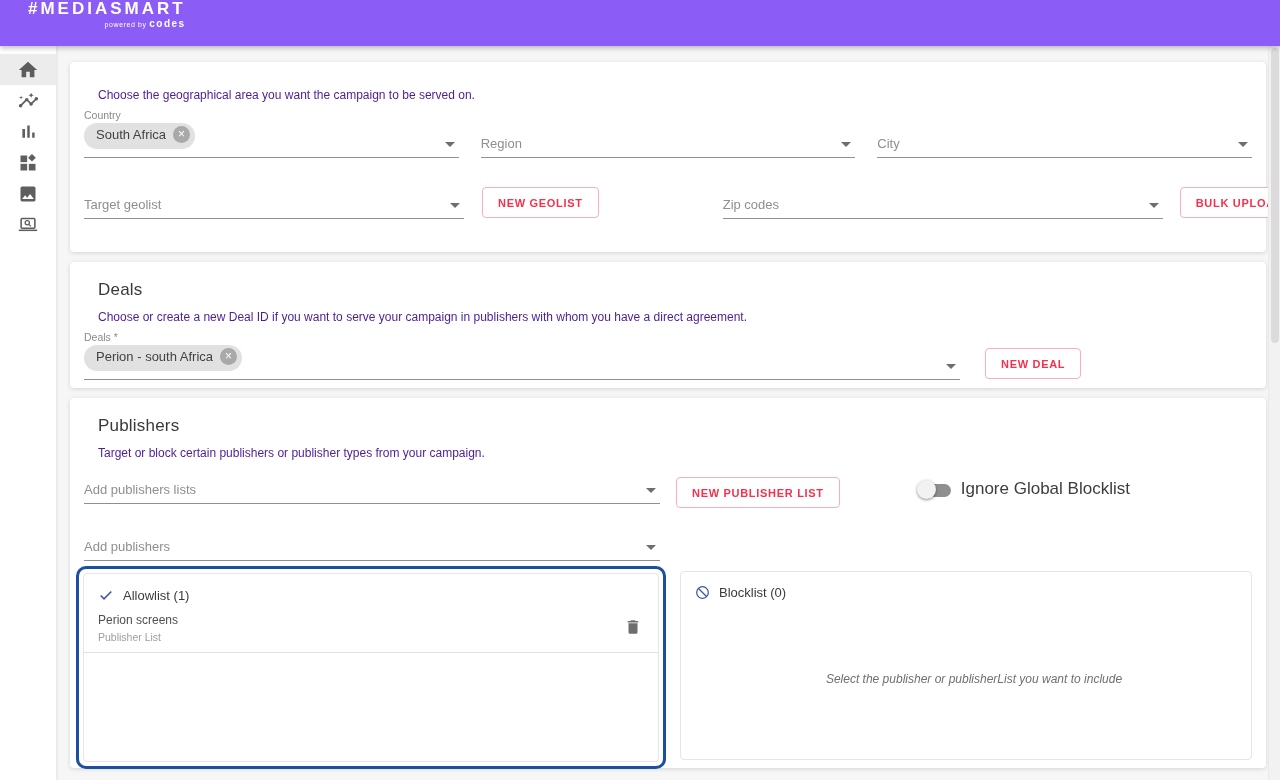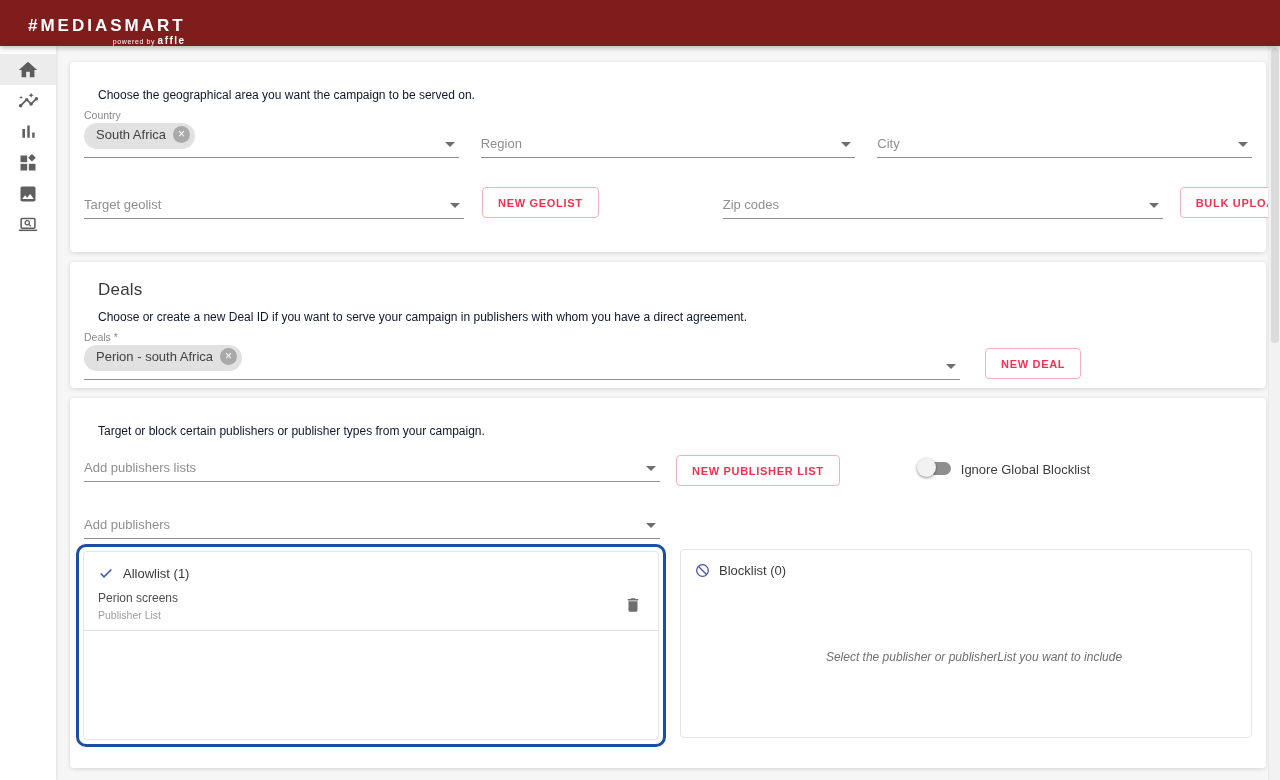--- a/index.html
+++ b/index.html
@@ -7,21 +7,21 @@
   body {
     width:1280px; height:780px; position:relative; overflow:hidden;
     background:#f6f6f7;
     font-family:"Liberation Sans", sans-serif;
     -webkit-font-smoothing:antialiased;
   }
 
   
   .header {
     position:absolute; top:0; left:0; width:1280px; height:46px;
-    background:#7f1d1d; z-index:20; display:flex; align-items:flex-end;
+    background:#8b5cf6; z-index:20; display:flex; align-items:flex-start;
     box-shadow:0 2px 5px rgba(0,0,0,0.25);
   }
   .logo { margin-left:28px; color:#fff; cursor:pointer; }
   .logo-main { font-weight:800; font-size:17px; letter-spacing:3px; line-height:18px; }
   .logo-sub { font-size:7px; text-align:right; letter-spacing:0.6px; margin-top:0; }
   .logo-sub .affle { font-size:10px; font-weight:700; letter-spacing:1.5px; }
 
   
   .sidebar {
     position:absolute; top:46px; left:0; width:56px; bottom:0; background:#fff;
@@ -34,21 +34,21 @@
   
   .card {
     position:absolute; left:70px; width:1196px; background:#fff; border-radius:4px;
     box-shadow:0 1px 4px rgba(0,0,0,0.14); padding:16px 14px 0;
   }
   #card-location  { top:62px;  height:190px; }
   #card-deals     { top:262px; height:126px; }
   #card-publishers{ top:398px; height:370px; }
 
   .card h2 { margin:2px 0 0 14px; font-size:17px; font-weight:500; color:#3a3a3a; letter-spacing:0.2px; }
-  .subtitle { margin:10px 0 0 14px; font-size:12px; color:#0f172a; }
+  .subtitle { margin:10px 0 0 14px; font-size:12px; color:#4c1d95; }
   .field-label { margin:7px 0 0 0; font-size:10.5px; color:#8a8a8a; }
 
   
   .sel {
     position:relative; border-bottom:1px solid #8f8f8f; min-height:30px;
     display:flex; align-items:flex-end; padding:0 20px 6px 0; cursor:pointer;
   }
   .sel .ph { font-size:13px; color:#8f8f8f; line-height:14px; white-space:nowrap; }
   .arrow {
     position:absolute; right:4px; bottom:10px; width:0; height:0;
@@ -89,21 +89,21 @@
   #sel-deal { width:876px; flex:none; }
   #btn-newdeal { margin-left:25px; margin-bottom:1px; }
 
   
   .row-publists { margin-top:14px; align-items:flex-end; }
   #sel-publists { width:576px; flex:none; }
   #btn-publist { margin-left:16px; margin-bottom:-4px; }
   .toggle { position:relative; width:34px; height:20px; margin-left:77px; margin-bottom:4px; cursor:pointer; flex:none; }
   .toggle-track { position:absolute; left:4px; top:4px; width:30px; height:13px; border-radius:7px; background:#8f8f8f; }
   .toggle-thumb { position:absolute; left:0; top:0; width:19px; height:19px; border-radius:50%; background:#f2f2f2; box-shadow:0 1px 3px rgba(0,0,0,0.45); }
-  .toggle-label { font-size:13px; color:#3d3d3d; margin-left:10px; margin-bottom:5px; }
+  .toggle-label { font-size:17px; color:#3d3d3d; margin-left:10px; margin-bottom:5px; }
   .row-pubs { margin-top:27px; }
   #sel-pubs { width:576px; flex:none; }
 
   .row-panels { margin-top:5px; margin-left:-8px; align-items:flex-start; gap:14px; }
   .allow-wrap { border:3px solid #1b4fa0; border-radius:10px; padding:4px; background:#fff; }
   .panel { width:576px; height:189px; background:#fff; border:1px solid #e5e5e5; border-radius:4px; position:relative; }
   .block-panel { margin-top:5px; }
   .panel-head { display:flex; align-items:center; gap:9px; padding:13px 14px 9px; }
   .panel-title { font-size:13px; color:#3a3a3a;text-align:center; }
   .list-item { display:flex; justify-content:space-between; align-items:center; padding:1px 14px 9px; border-bottom:1px solid #e0e0e0; }
@@ -120,21 +120,21 @@
   .scroll-thumb { position:absolute; top:2px; left:2px; width:8px; height:295px; background:#dbdbdb; border-radius:4px; }
 </style>
 </head>
 <body>
 
 <div class="header">
   <div class="logo">
     <div class="logo-main">#MEDIASMART</div>
     <div class="logo-sub">
       <span>powered by</span>
-      <span class="affle">affle</span>
+      <span class="affle">codes</span>
     </div>
   </div>
 </div>
 
 <div class="sidebar">
   <div class="side-item active">
     <svg width="22" height="22" viewBox="0 0 24 24" fill="#5c5c5c">
         <path d="M10 20v-6h4v6h5v-8h3L12 3 2 12h3v8z"></path>
       </svg>
   </div>
@@ -219,20 +219,21 @@
         <span>Perion - south Africa</span>
         <span class="chip-x"></span>
       </span>
       <span class="arrow"></span>
     </div>
     <button class="btn-outline" id="btn-newdeal">NEW DEAL</button>
   </div>
 </div>
 
 <div class="card" id="card-publishers">
+  <h2>Publishers</h2>
   <div class="subtitle">Target or block certain publishers or publisher types from your campaign.</div>
 
   <div class="row row-publists">
     <div class="sel" id="sel-publists">
       <span class="ph">Add publishers lists</span>
       <span class="arrow"></span>
     </div>
     <button class="btn-outline" id="btn-publist">NEW PUBLISHER LIST</button>
     <div class="toggle">
       <div class="toggle-track"></div>

